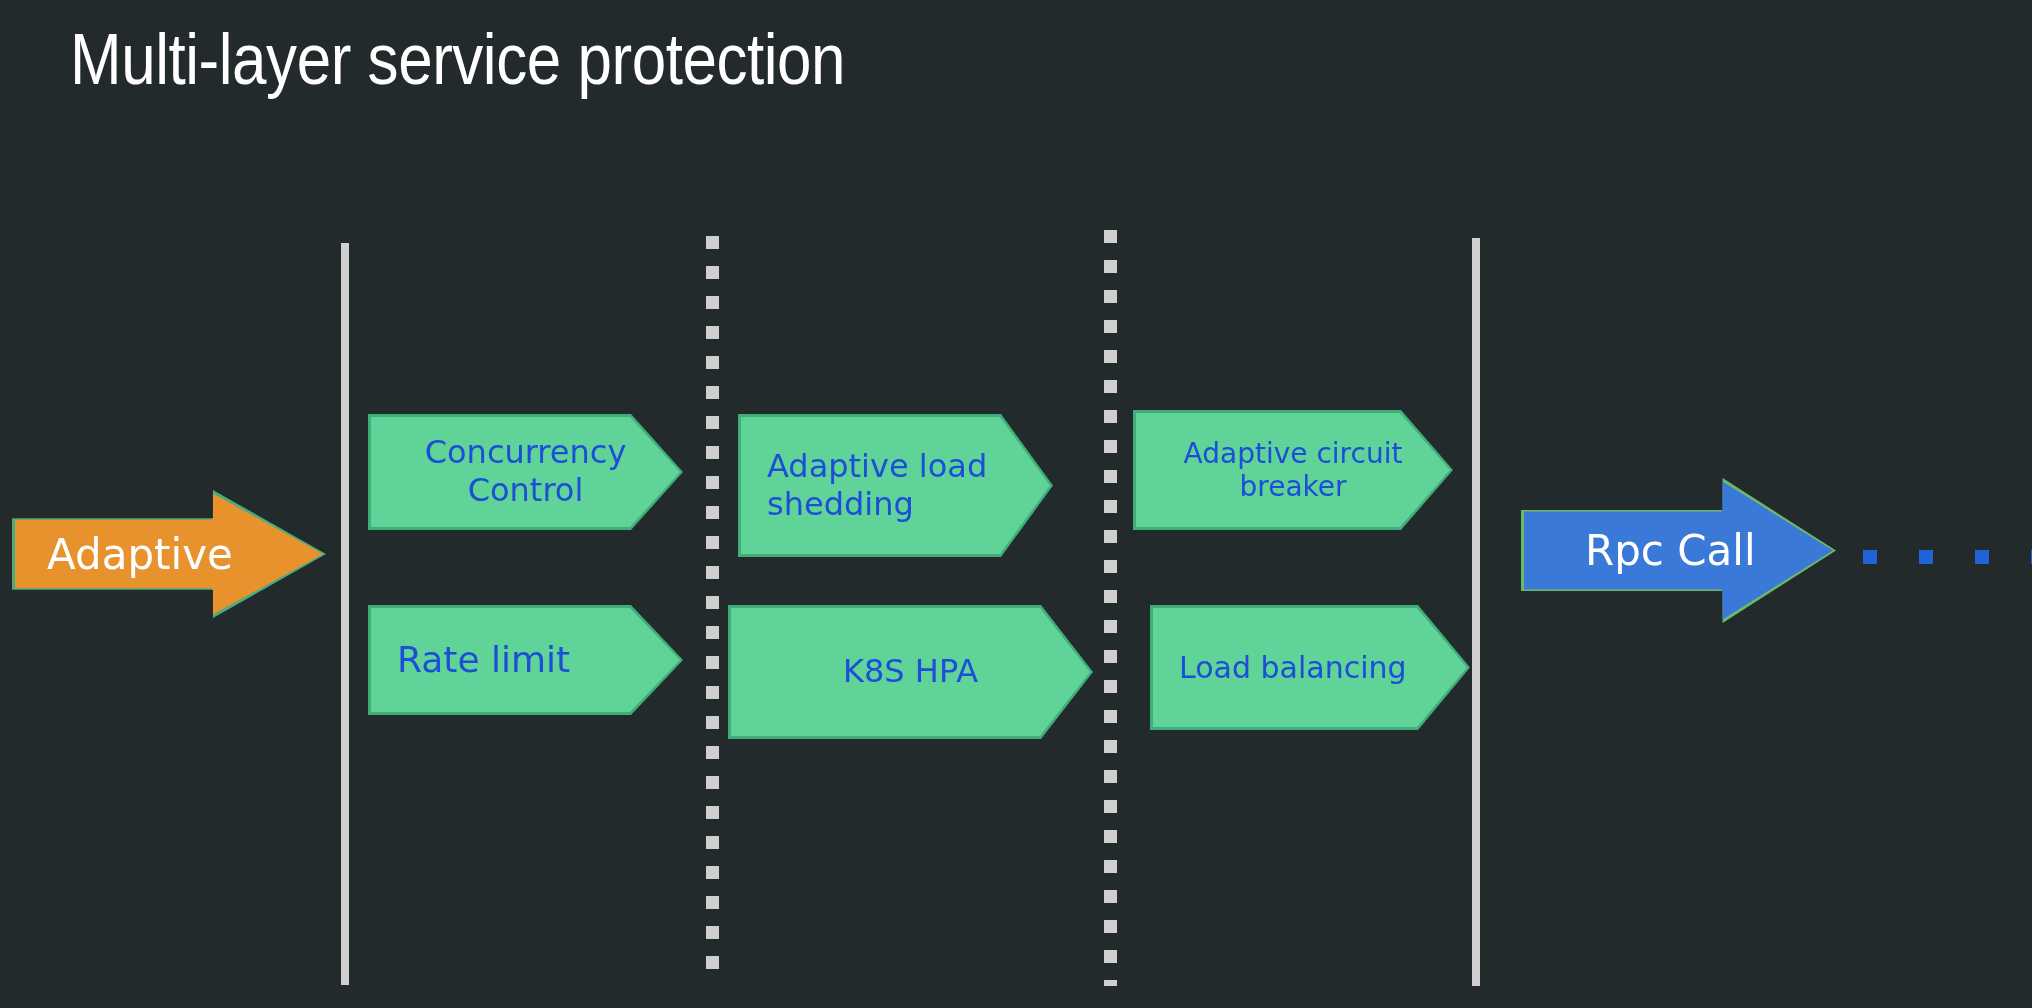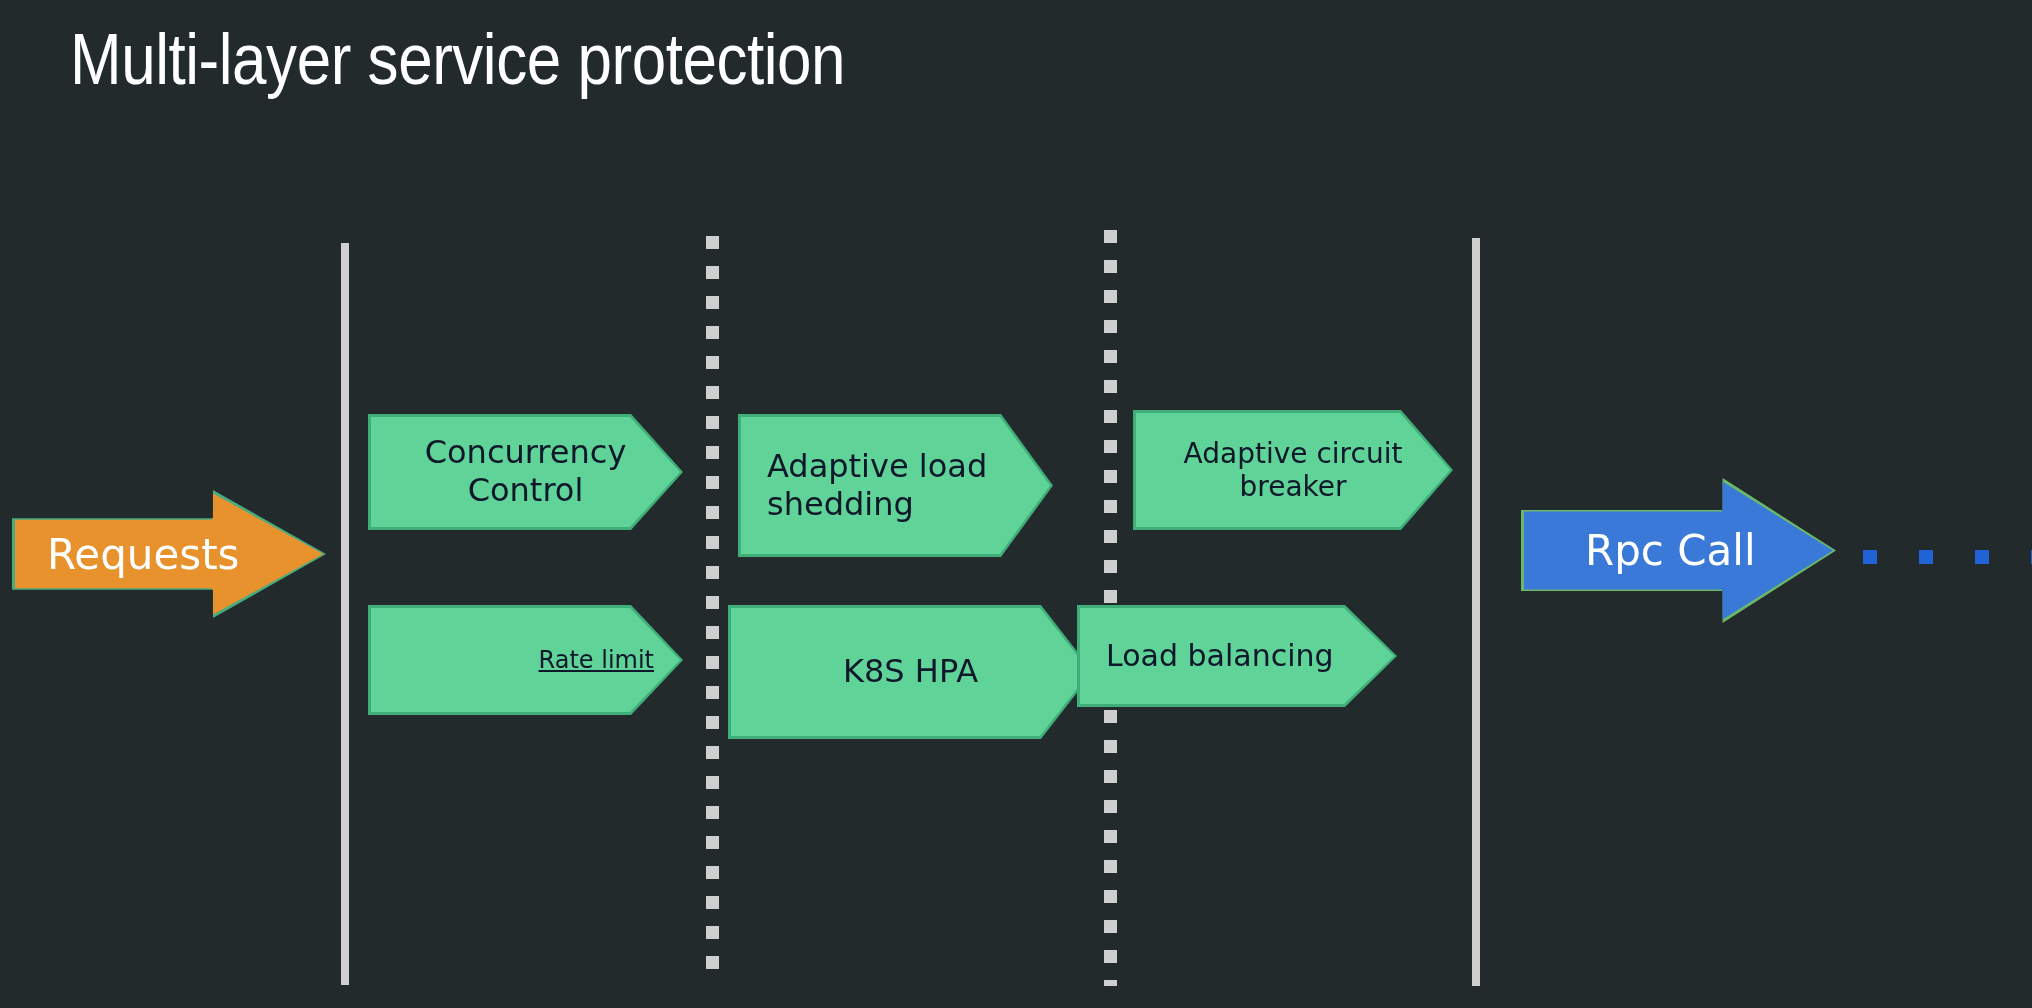--- a/index.html
+++ b/index.html
@@ -48,21 +48,21 @@
     background-size: 13px 30px;
     background-repeat: repeat-y;
   }
 
   
   .arrow {
     position: absolute;
     box-sizing: border-box;
     display: flex;
     align-items: center;
-    color: #0f172a;
+    color: #1d4ed8;
     font-family: "DejaVu Sans", sans-serif;
     line-height: 1.18;
     -webkit-clip-path: polygon(0 0, calc(100% - 52px) 0, 100% 50%, calc(100% - 52px) 100%, 0 100%);
     clip-path: polygon(0 0, calc(100% - 52px) 0, 100% 50%, calc(100% - 52px) 100%, 0 100%);
     padding-left: 32px;
   }
   .arrow > .arrow-inner {
     position: absolute;
     inset: 3px;
     display: flex;
@@ -133,34 +133,34 @@
   <div class="divider-solid" style="left:341px; top:243px; height:742px;"></div>
 
   <div class="divider-dotted" style="left:706px; top:236px; height:750px;"></div>
 
   <div class="divider-dotted" style="left:1104px; top:230px; height:756px;"></div>
 
   <div class="divider-solid" style="left:1472px; top:238px; height:748px;"></div>
 
   <div class="fat-arrow orange-arrow" style="left:12px; top:490px; width:314px; height:128px;">
     <div class="fat-inner">
-      <span class="fat-label" style="font-size:42px; padding-left:32px;">Requests</span>
+      <span class="fat-label" style="font-size:42px; padding-left:32px;">Adaptive</span>
     </div>
   </div>
 
   <div class="arrow green-arrow" style="left:368px; top:414px; width:315px; height:116px;">
     <div class="arrow-inner">
       <span class="arrow-label" style="font-size:32px; text-align:center;">Concurrency
 Control</span>
     </div>
   </div>
 
   <div class="arrow green-arrow" style="left:368px; top:605px; width:315px; height:110px;">
     <div class="arrow-inner">
-      <span class="arrow-label" style="font-size:24px; text-align:right;text-decoration:underline;">Rate limit</span>
+      <span class="arrow-label" style="font-size:36px; text-align:left;">Rate limit</span>
     </div>
   </div>
 
   <div class="arrow green-arrow" style="left:738px; top:414px; width:315px; height:143px;">
     <div class="arrow-inner">
       <span class="arrow-label" style="font-size:32px; text-align:left;">Adaptive load
 shedding</span>
     </div>
   </div>
 
@@ -170,21 +170,21 @@
     </div>
   </div>
 
   <div class="arrow green-arrow" style="left:1133px; top:410px; width:320px; height:120px;">
     <div class="arrow-inner">
       <span class="arrow-label" style="font-size:28px; text-align:center;">Adaptive circuit
 breaker</span>
     </div>
   </div>
 
-  <div class="arrow green-arrow" style="left:1077px; top:605px; width:320px; height:102px;">
+  <div class="arrow green-arrow" style="left:1150px; top:605px; width:320px; height:125px;">
     <div class="arrow-inner">
       <span class="arrow-label" style="font-size:30px; text-align:left;">Load balancing</span>
     </div>
   </div>
 
   <div class="fat-arrow blue-arrow" style="left:1521px; top:478px; width:315px; height:145px;">
     <div class="fat-inner">
       <span class="fat-label" style="font-size:42px; padding-left:28px;margin-left:33px;">Rpc Call</span>
     </div>
   </div>

